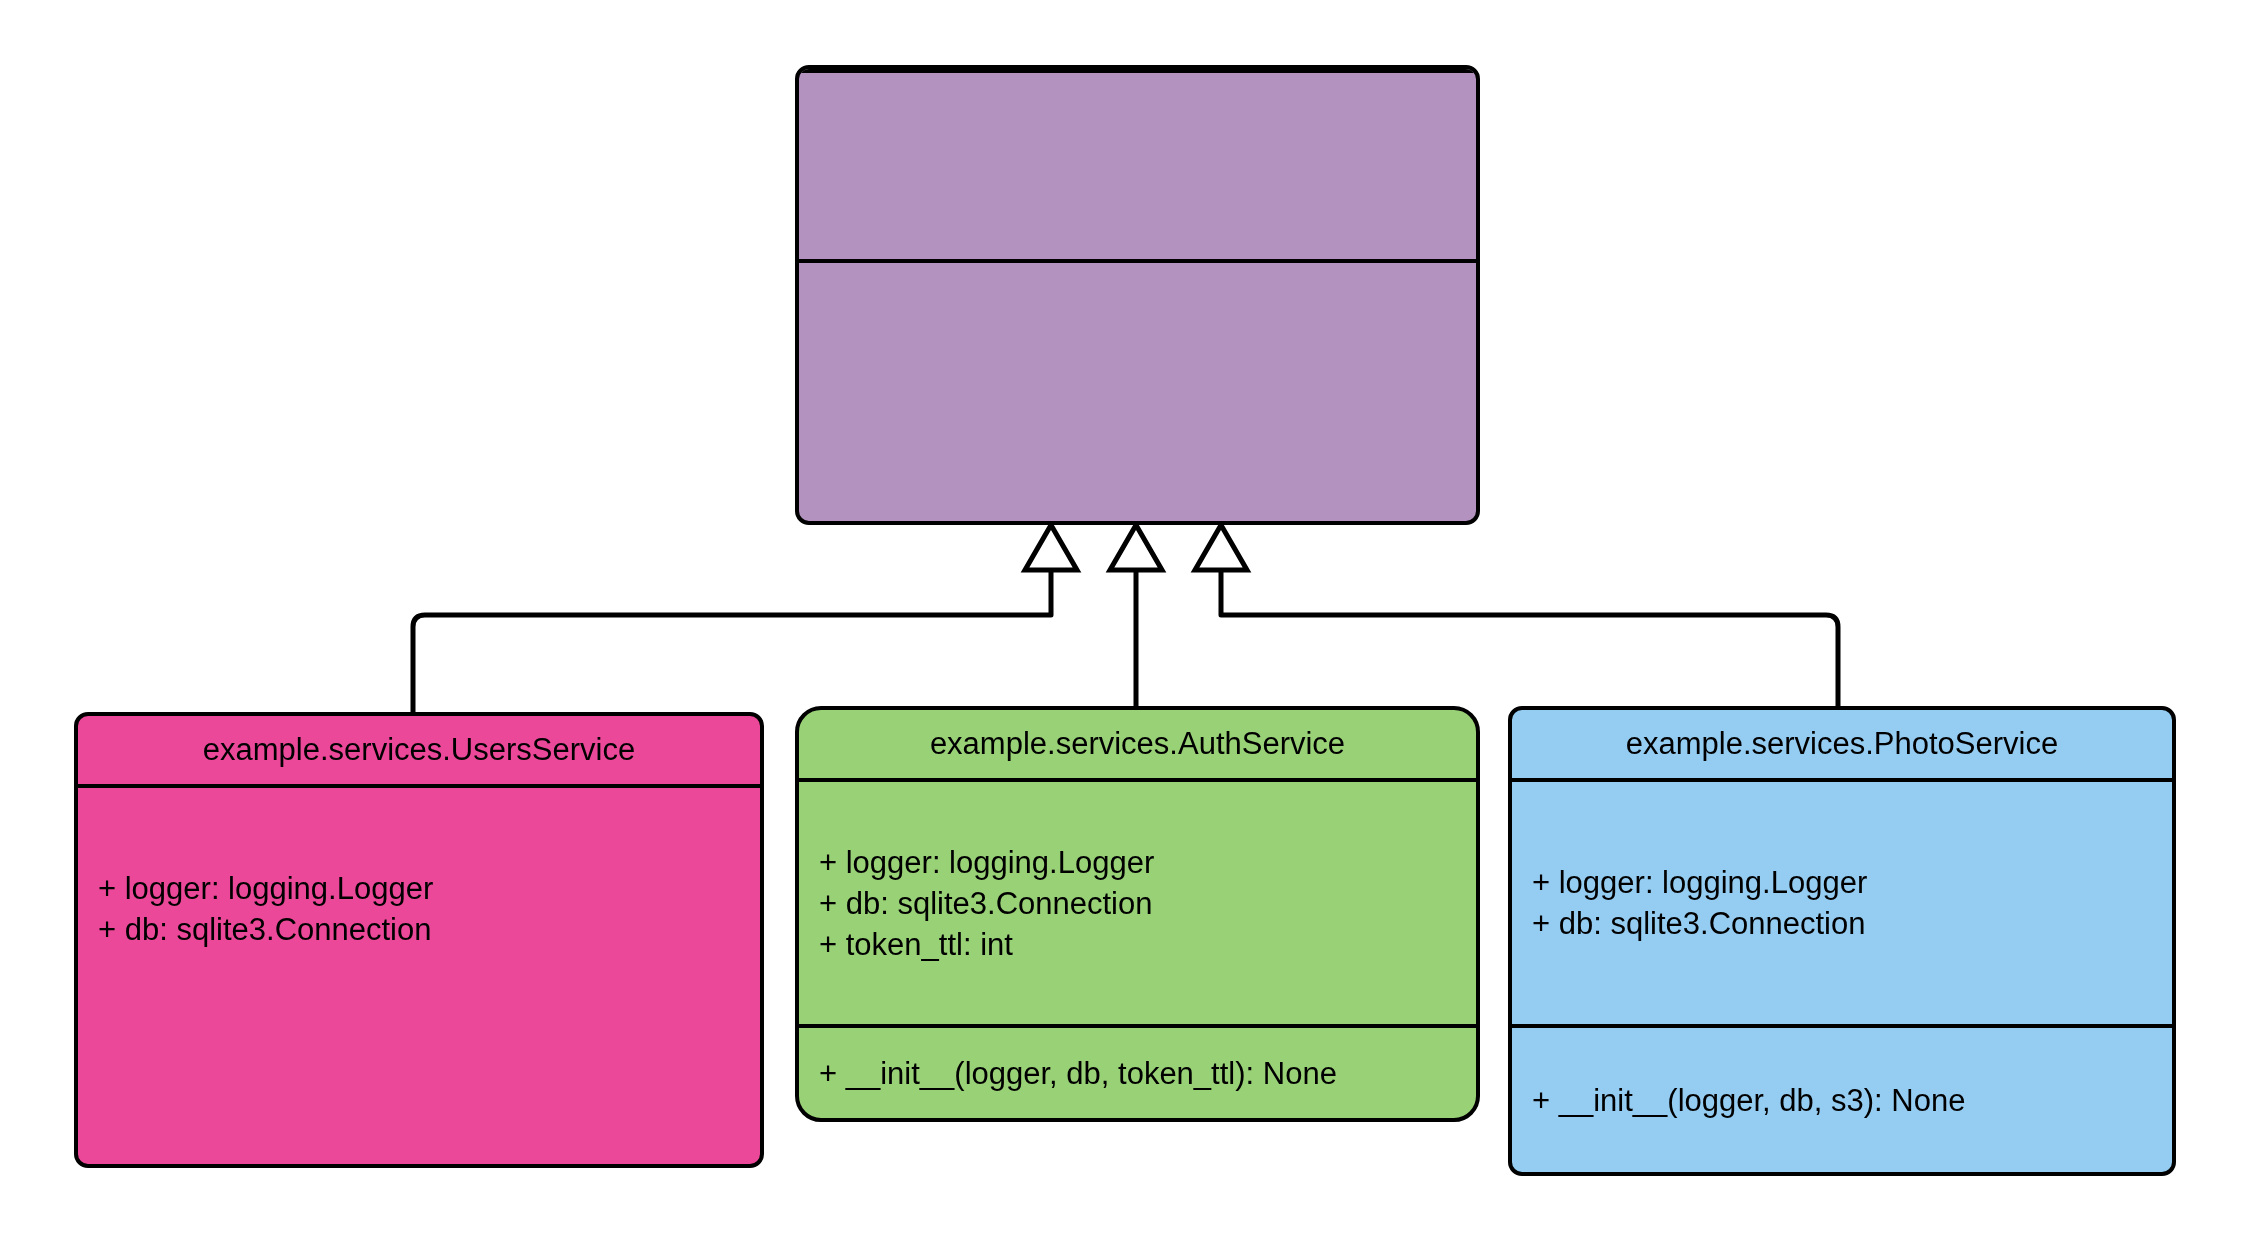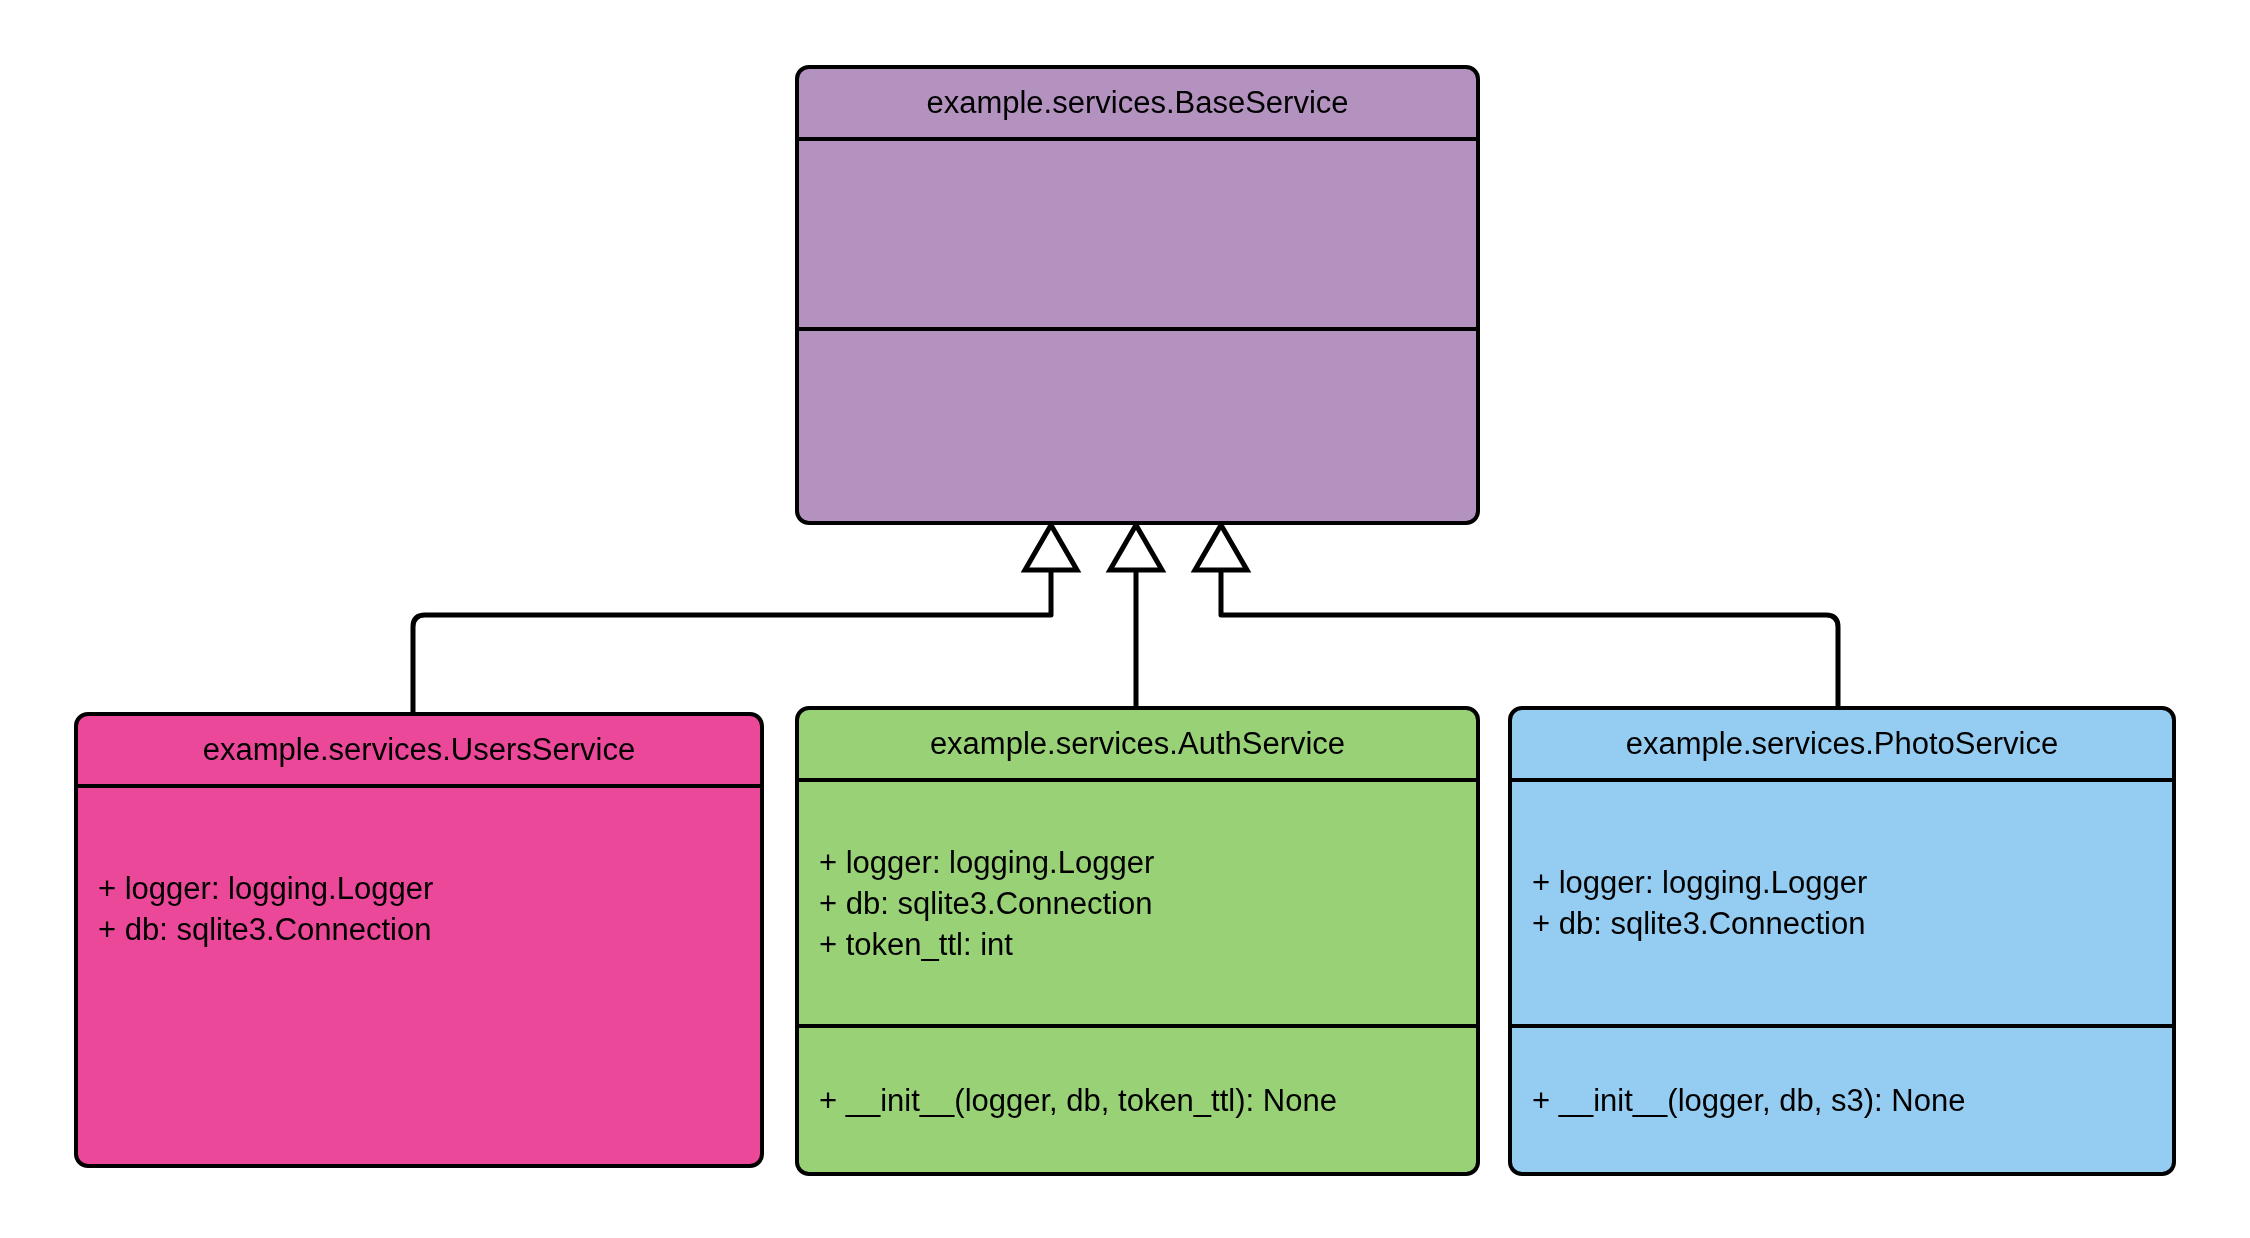--- a/index.html
+++ b/index.html
@@ -85,22 +85,23 @@
   }
   #class-users .class-title { height: 68px; }
   #class-users .attrs { height: 245px; }
   #class-users .methods { flex: 1; }
 
   
   #class-auth {
     left: 795px;
     top: 706px;
     width: 685px;
-    height: 470px;
+    height: 416px;
     background: #99d176;
+    border-radius: 26px;
   }
   #class-auth .class-title { height: 68px; }
   #class-auth .attrs { height: 246px; }
   #class-auth .methods { flex: 1; }
 
   
   #class-photo {
     left: 1508px;
     top: 706px;
     width: 668px;
@@ -142,21 +143,20 @@
       <polygon class="gen-arrow" points="1136,525 1110,570 1162,570"></polygon>
     </g>
 
     <g>
       <path class="edge-path" d="M 1838,706 L 1838,627 Q 1838,615 1826,615 L 1221,615 L 1221,568"></path>
       <polygon class="gen-arrow" points="1221,525 1195,570 1247,570"></polygon>
     </g>
   </svg>
 
   <div class="uml-class" id="class-base" style="background: rgb(179, 146, 191);">
-    <div class="compartment class-title">example.services.BaseService</div>
     <div class="compartment attrs divider-top member-list"></div>
     <div class="compartment methods divider-top member-list"></div>
   </div>
 
   <div class="uml-class" id="class-users" style="background: #ec4899;">
     <div class="compartment class-title">example.services.UsersService</div>
     <div class="compartment attrs divider-top member-list">
       <div class="member-line">+ logger: logging.Logger</div>
       <div class="member-line">+ db: sqlite3.Connection</div>
     </div>

